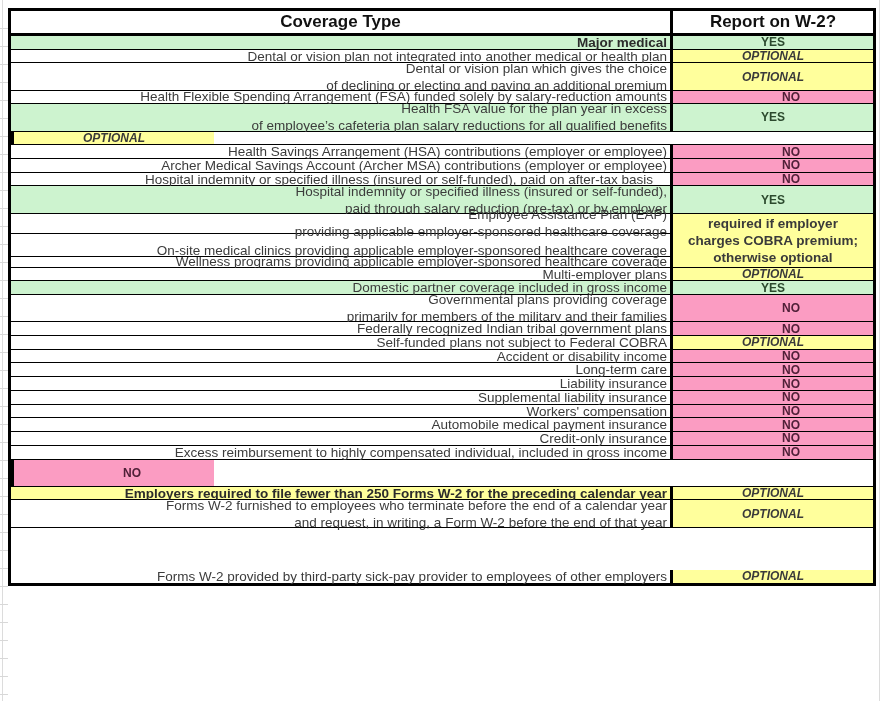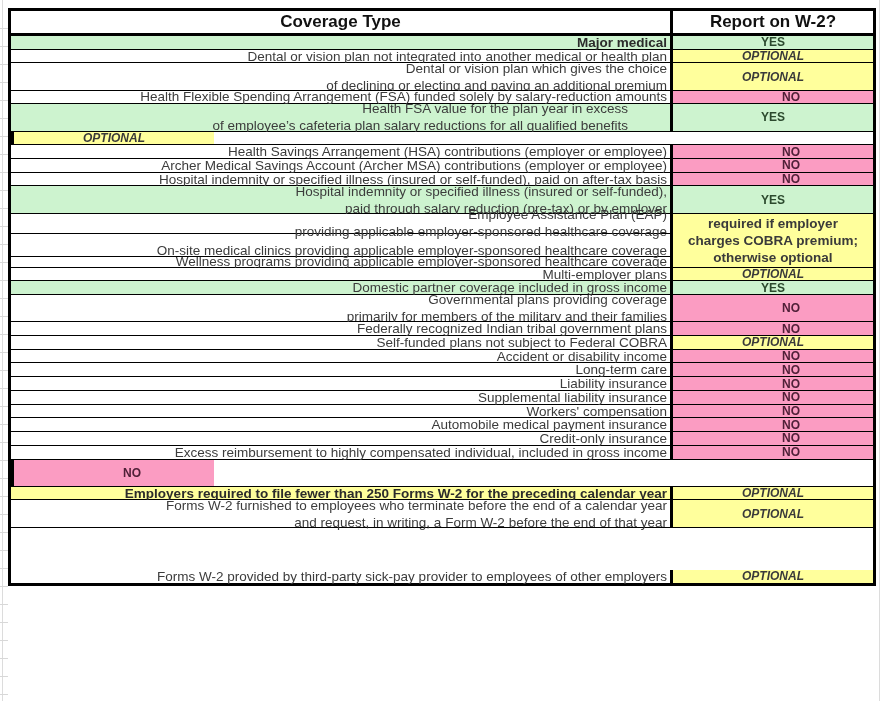--- a/index.html
+++ b/index.html
@@ -92,21 +92,21 @@
         <div>of declining or electing and paying an additional premium</div>
       </div>
       <div class="ans-cell ans-optional">OPTIONAL</div>
     </div>
     <div class="row bg-white" style="flex: 1 1 18px;">
       <div class="cov-cell">
         <div>Health Flexible Spending Arrangement (FSA) funded solely by salary-reduction amounts</div>
       </div>
       <div class="ans-cell ans-no">NO</div>
     </div>
-    <div class="row bg-green" style="flex: 1 1 36px; gap: 39px;">
+    <div class="row bg-green" style="flex: 1 1 36px;">
       <div class="cov-cell">
         <div>Health FSA value for the plan year in excess</div>
         <div>of employee’s cafeteria plan salary reductions for all qualified benefits</div>
       </div>
       <div class="ans-cell ans-yes">YES</div>
     </div>
     <div class="row bg-white" style="flex: 1 1 18px;">
       <div class="ans-cell ans-optional">OPTIONAL</div>
     </div>
     <div class="row bg-white" style="flex: 1 1 18px;">
@@ -114,21 +114,21 @@
         <div>Health Savings Arrangement (HSA) contributions (employer or employee)</div>
       </div>
       <div class="ans-cell ans-no">NO</div>
     </div>
     <div class="row bg-white" style="flex: 1 1 18px;">
       <div class="cov-cell">
         <div>Archer Medical Savings Account (Archer MSA) contributions (employer or employee)</div>
       </div>
       <div class="ans-cell ans-no">NO</div>
     </div>
-    <div class="row bg-white" style="flex: 1 1 18px;">
+    <div class="row bg-white" style="flex: 1 1 18px; gap: 14px;">
       <div class="cov-cell">
         <div>Hospital indemnity or specified illness (insured or self-funded), paid on after-tax basis</div>
       </div>
       <div class="ans-cell ans-no">NO</div>
     </div>
     <div class="row bg-green" style="flex: 1 1 36px;">
       <div class="cov-cell">
         <div>Hospital indemnity or specified illness (insured or self-funded),</div>
         <div>paid through salary reduction (pre-tax) or by employer</div>
       </div>

